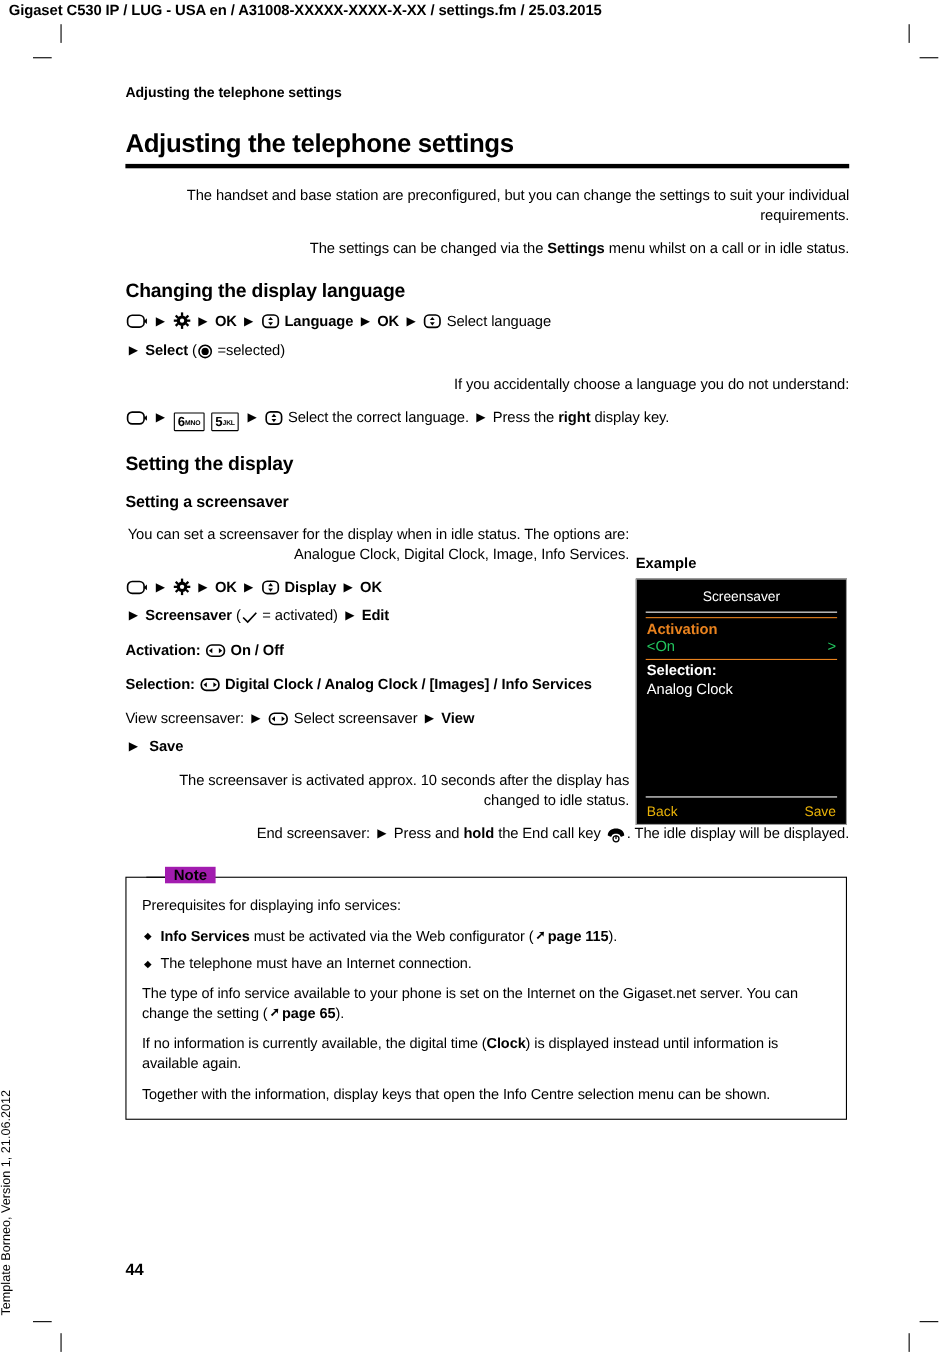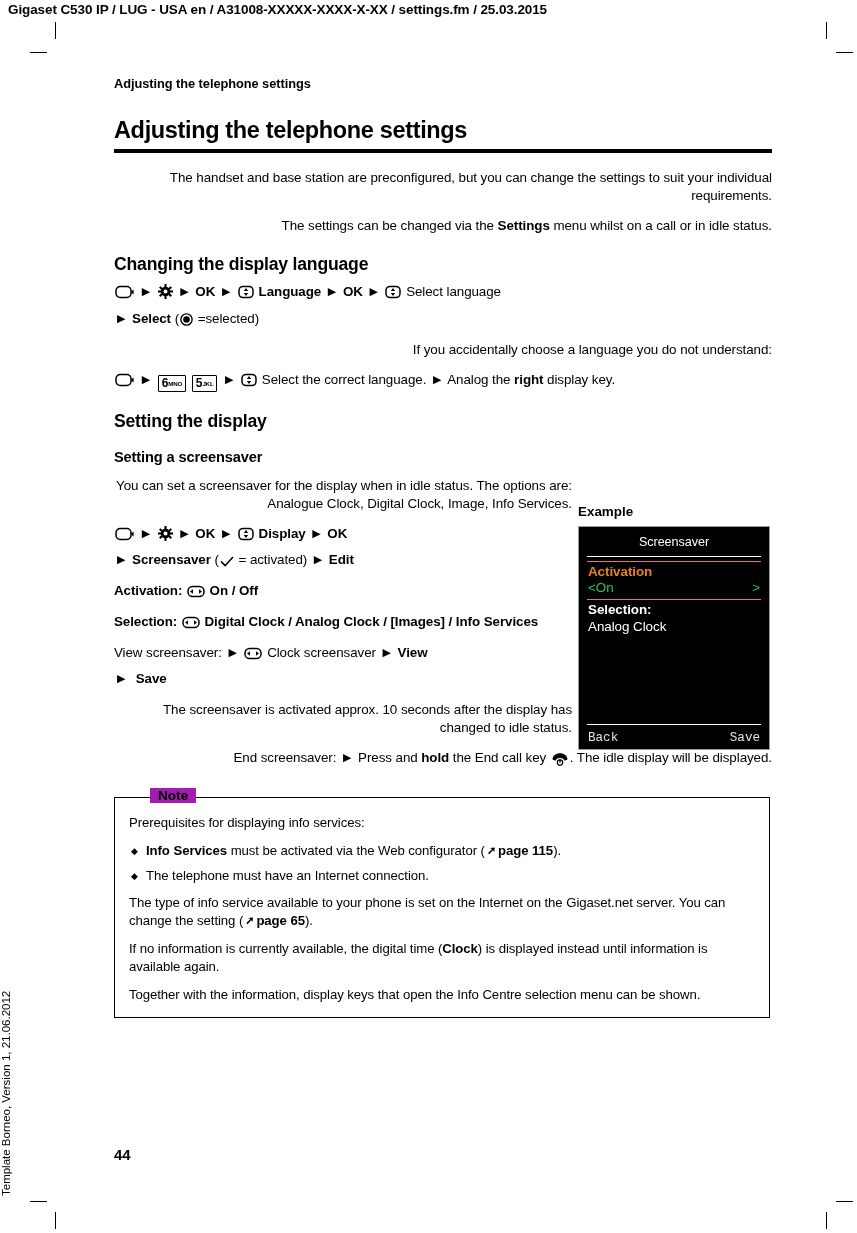--- a/index.html
+++ b/index.html
@@ -211,25 +211,24 @@
   }
   .hs-white { color: #ffffff; }
   .hs-bold { font-weight: bold; }
   .hs-softkeys {
     position: absolute;
     left: 0;
     right: 0;
     bottom: 4px;
     display: flex;
     justify-content: space-between;
-    color: #e5e5e5;
+    color: #eab308;
     font-size: 12.6px;
     padding: 0 9px;
     box-sizing: border-box;
-    font-family: Liberation Mono, monospace;
   }
   .hs-softrule {
     position: absolute;
     left: 8px;
     right: 8px;
     bottom: 24px;
     height: 1px;
     background: #ffffff;
   }
 
@@ -388,21 +387,21 @@
       <span class="key-digit"><span>6</span><sub>MNO</sub></span>
       <span class="key-digit"><span>5</span><sub>JKL</sub></span>
       <span class="arrow">▶</span>
       <svg class="ico" width="16" height="14" viewBox="0 0 16 14">
           <rect x="1" y="1.4" width="14" height="11.2" rx="4" ry="4" fill="none" stroke="#000" stroke-width="1.5"></rect>
           <path d="M8 3.1 L10.2 6 L5.8 6 Z" fill="#000"></path>
           <path d="M8 10.9 L5.8 8 L10.2 8 Z" fill="#000"></path>
         </svg>
       <span>Select the correct language.</span>
       <span class="arrow">▶</span>
-      <span>Analog the </span><b>right</b><span> display key.</span>
+      <span>Press the </span><b>right</b><span> display key.</span>
     </div>
   </div>
 
   <h2 class="sect">Setting the display</h2>
   <h3 class="subsect">Setting a screensaver</h3>
 
   <p class="body" style="width:458px">You can set a screensaver for the display when in idle status. The options are: Analogue Clock, Digital Clock, Image, Info Services.</p>
 
   <div class="navblock">
     <div class="navline">
@@ -475,21 +474,21 @@
 
   <div class="navblock" style="width:458px">
     <div class="navline">
       <span>View screensaver:</span>
       <span class="arrow">▶</span>
       <svg class="ico" width="18" height="13" viewBox="0 0 18 13">
           <rect x="1" y="1.4" width="16" height="10.2" rx="4.6" ry="4.6" fill="none" stroke="#000" stroke-width="1.5"></rect>
           <path d="M3 6.5 L6 4.2 L6 8.8 Z" fill="#000"></path>
           <path d="M15 6.5 L12 4.2 L12 8.8 Z" fill="#000"></path>
         </svg>
-      <span>Clock screensaver</span>
+      <span>Select screensaver</span>
       <span class="arrow">▶</span>
       <b>View</b>
     </div>
     <div class="navline">
       <span class="arrow">▶</span>
       &nbsp;<b>Save</b>
     </div>
   </div>
 
   <p class="body" style="width:458px">The screensaver is activated approx. 10 seconds after the display has changed to idle status.</p>

